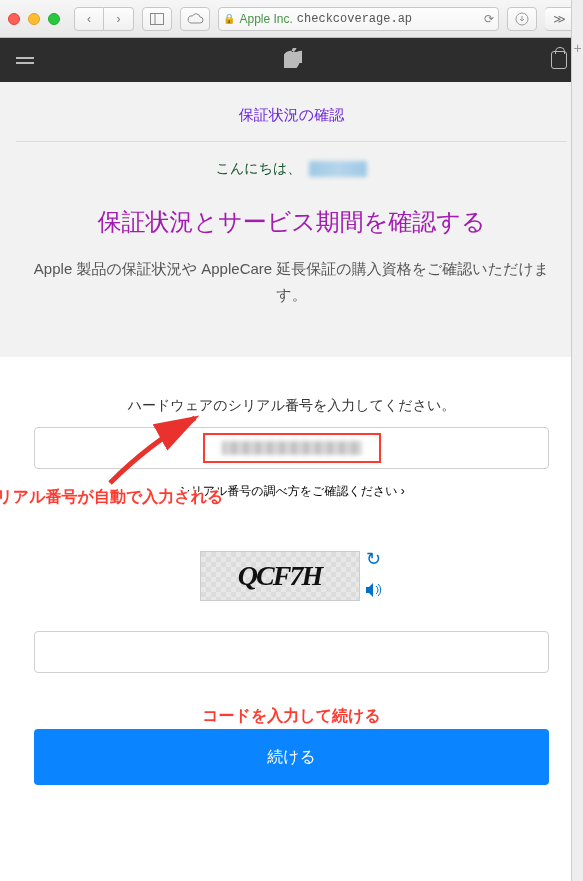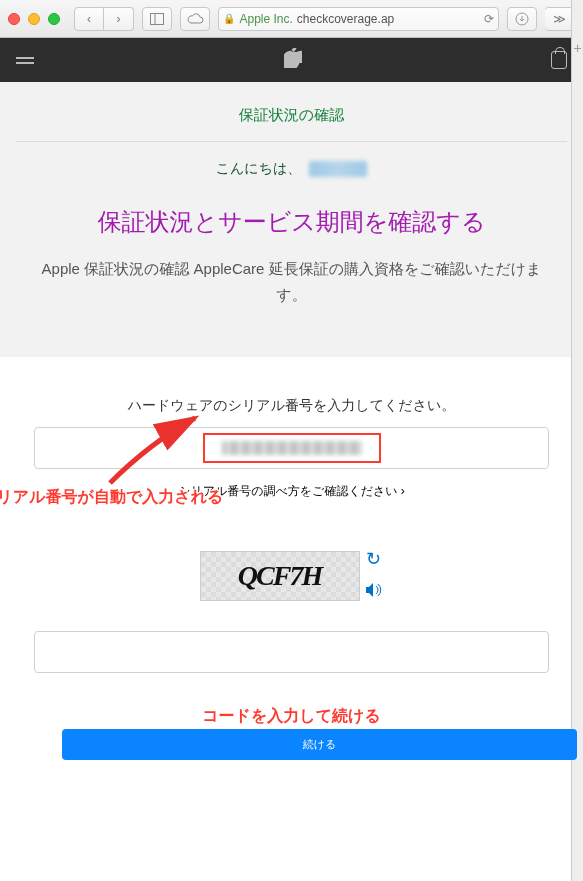--- a/index.html
+++ b/index.html
@@ -71,21 +71,21 @@
     .hamburger span { width:18px; height:2px; background:#bbb; display:block;}
     .apple-logo { color:#bbb; }
     .bag-icon { width:16px; height:18px; border:1.5px solid #bbb; border-radius:3px; position:relative;}
     .bag-icon::before { content:""; position:absolute; top:-5px; left:3px; width:8px; height:6px; border:1.5px solid #bbb; border-bottom:none; border-radius:5px 5px 0 0;}
     
     .hero {
       background: #f2f2f2;
       padding: 24px 10px 50px;
       text-align:center;
     }
-    .hero-title { font-size:15px; color:#15803d; padding-bottom:16px; border-bottom:1px solid #ddd; margin: 0 6px;}
+    .hero-title { font-size:15px; color:#6d28d9; padding-bottom:16px; border-bottom:1px solid #ddd; margin: 0 6px;}
     .greeting { font-size:14px; color:#14532d; margin-top:18px; display:flex; justify-content:center; align-items:center; gap:8px;}
     .blur-box { display:inline-block; width:58px; height:16px; background: linear-gradient(90deg,#9ec9e6,#b5d5ea,#9ec9e6); filter: blur(2px); border-radius:2px;}
     .hero-h1 { font-size:24px; font-weight:400; color:#a21caf; margin-top:28px;}
     .hero-desc { font-size:15px; color:#555; margin-top:18px; line-height:1.7; padding: 0 20px;}
     
     .form-area { padding: 40px 34px 20px; text-align:center; position:relative;}
     .label { font-size:14px; color:#333; margin-bottom:12px;}
     .input-wrap { position:relative; margin-bottom:12px;}
     .input {
       width:100%;
@@ -128,29 +128,28 @@
       font-size:28px; font-weight:bold; font-style:italic;
       color:#111;
       letter-spacing:-2px;
     }
     .captcha-ctrls { display:flex; flex-direction:column; gap:12px; color:#0070c9;}
     .captcha-ctrls span { cursor:pointer; font-size:18px;}
     .ann2 { left:50%; transform:translateX(-50%);margin-top:19px;}
     
     .continue-btn {
       width:100%;
-      height:31px;
+      height:56px;
       background:#0a84ff;
       color:#fff;
       border:none;
       border-radius:4px;
-      font-size:11px;
+      font-size:16px;
       cursor:pointer;
       margin-top:14px;
-      margin-left:28px;
     }
     .spacer { height: 28px;}
   </style>
 </head>
 <body>
 
 <div class="safari-toolbar">
   <div class="traffic-lights">
     <div class="tl red"></div>
     <div class="tl yel"></div>
@@ -167,21 +166,21 @@
       </svg>
   </div>
   <div class="tb-btn single">
     <svg width="18" height="12" viewBox="0 0 18 12">
         <path d="M5 10h9a3 3 0 0 0 0-6 4 4 0 0 0-7.5-1A3 3 0 0 0 5 10z" fill="none" stroke="#888"></path>
       </svg>
   </div>
   <div class="addr">
     <span class="lock">🔒</span>
     <span style="color:#4a9448;">Apple Inc.</span>
-    <span style="color:#555;">checkcoverage.ap</span>
+    <span style="color:#555;font-family:Liberation Mono, monospace;">checkcoverage.ap</span>
     <span class="reload">⟳</span>
   </div>
   <div class="tb-btn single">
     <svg width="14" height="14" viewBox="0 0 14 14">
         <circle cx="7" cy="7" r="6" fill="none" stroke="#999"></circle>
         <path d="M7 4v5M5 7l2 2 2-2" fill="none" stroke="#999"></path>
       </svg>
   </div>
   <div class="tb-btn single">≫</div>
 </div>
@@ -204,21 +203,21 @@
   </div>
 </div>
 
 <div class="hero">
   <div class="hero-title">保証状況の確認</div>
   <div class="greeting">
     <span>こんにちは、</span>
     <span class="blur-box"></span>
   </div>
   <div class="hero-h1">保証状況とサービス期間を確認する</div>
-  <div class="hero-desc">Apple 保証状況の確認 AppleCare 延長保証の購入資格をご確認いただけます。</div>
+  <div class="hero-desc">Apple 製品の保証状況や AppleCare 延長保証の購入資格をご確認いただけます。</div>
 </div>
 
 <div class="form-area">
   <div class="label">ハードウェアのシリアル番号を入力してください。</div>
   <div class="input-wrap">
     <input class="input" type="text" style="">
     <div class="serial-blur"></div>
     <div class="serial-highlight"></div>
   </div>
   <span class="link">シリアル番号の調べ方をご確認ください ›</span>

